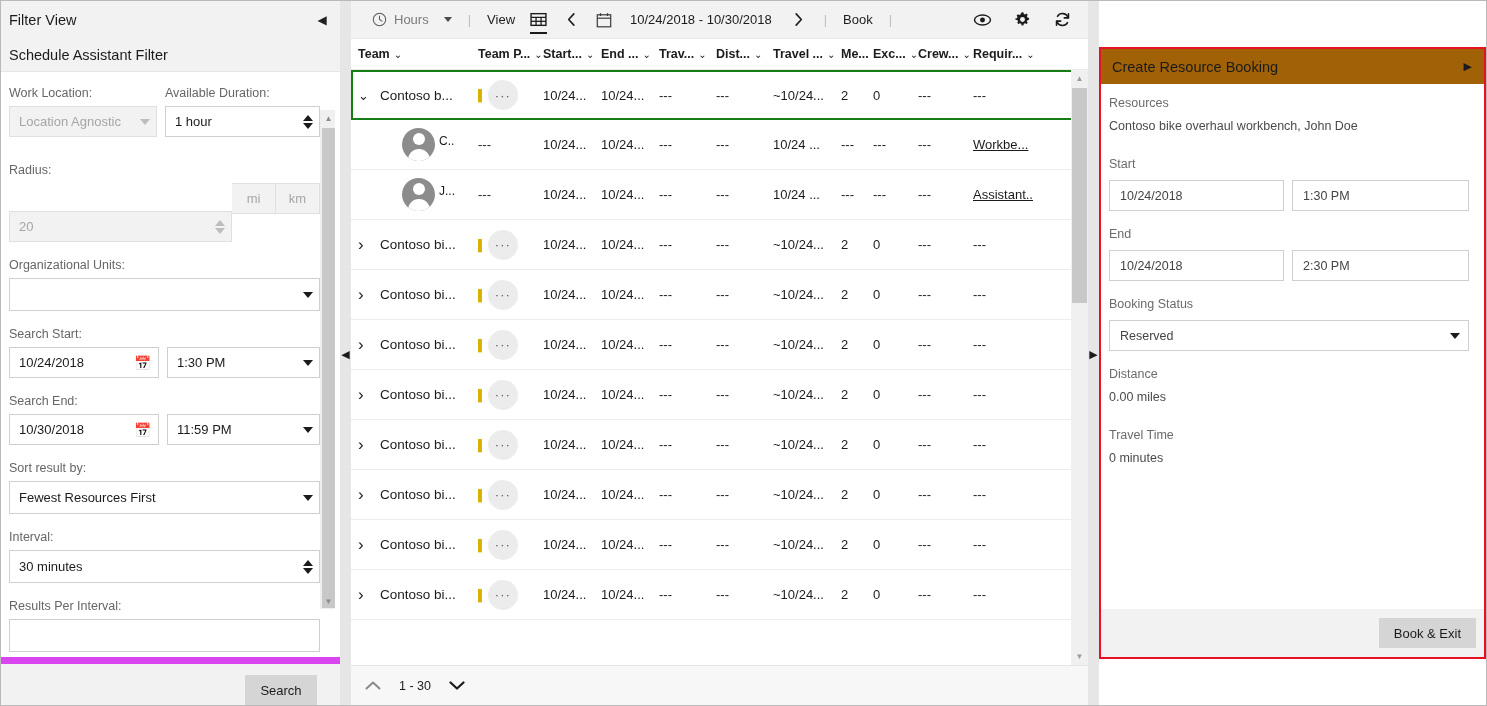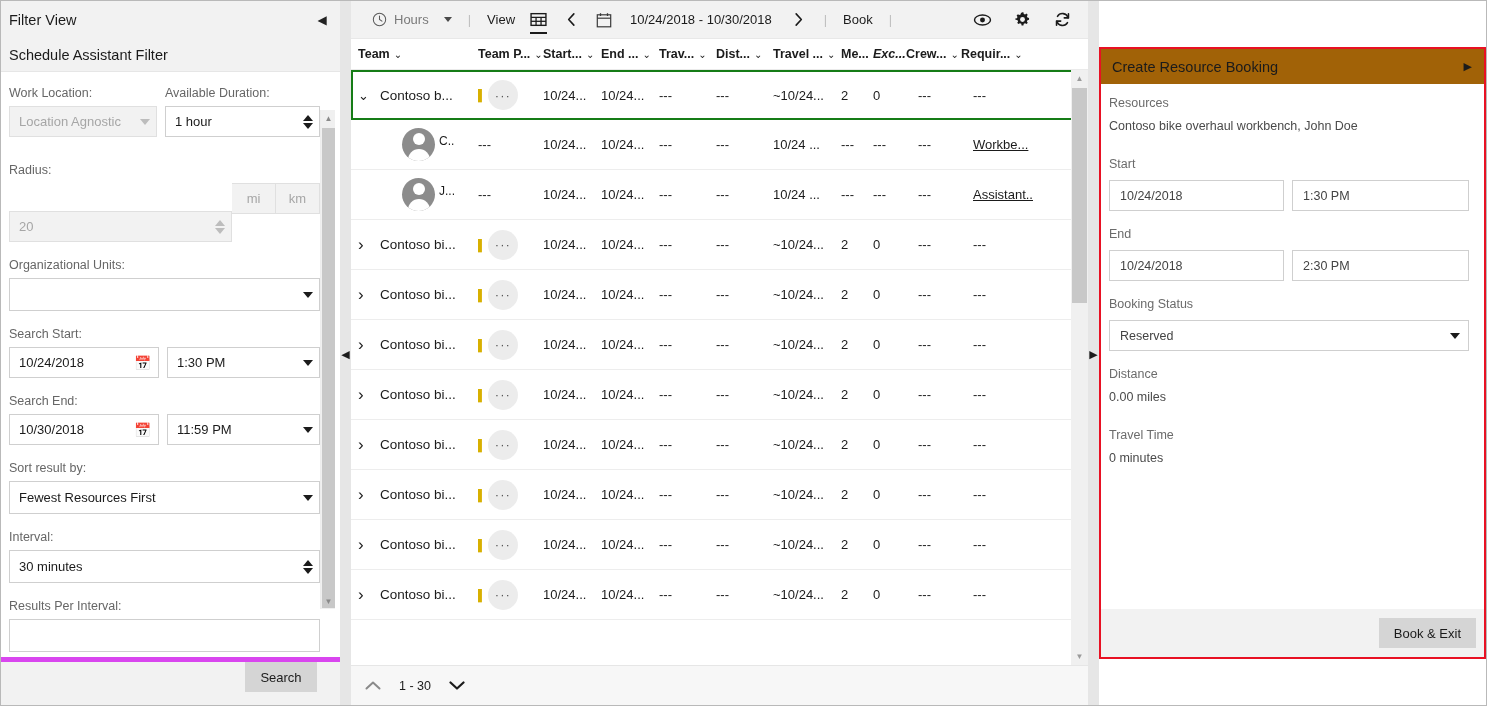--- a/index.html
+++ b/index.html
@@ -149,22 +149,22 @@
     border: 1px solid #e0e0e0;
     border-left: none;
     background: #f2f2f2;
     display: flex; align-items: center; justify-content: center;
     font-size: 13px; color: #a6a6a6;
     cursor: pointer;
   }
   .fp-footer {
     height: 48px;
     background: #f2f2f2;
-    border-top: 5px solid #d946ef;
-    display: flex; align-items: flex-start; justify-content: flex-end;
+    border-top: 7px solid #d946ef;
+    display: flex; align-items: flex-end; justify-content: flex-end;
     padding-right: 23px;
     flex: 0 0 48px;
   }
   .search-btn {
     width: 72px; height: 30px;
     background: #d5d5d5;
     border: none;
     font-size: 13px;
     color: #1b1b1b;
     cursor: pointer;
@@ -692,21 +692,21 @@
             <span class="chev">⌄</span>
         </div>
         <div class="th" style="width:68px;">
           <span>Travel ...</span>
             <span class="chev">⌄</span>
         </div>
         <div class="th" style="width:32px;">
           <span>Me...</span>
             <span class="chev">⌄</span>
         </div>
-        <div class="th" style="width:33px;font-style:italic;">
+        <div class="th" style="width:45px;">
           <span>Exc...</span>
             <span class="chev">⌄</span>
         </div>
         <div class="th" style="width:55px;">
           <span>Crew...</span>
             <span class="chev">⌄</span>
         </div>
         <div class="th" style="width:60px;">
           <span>Requir...</span>
             <span class="chev">⌄</span>

